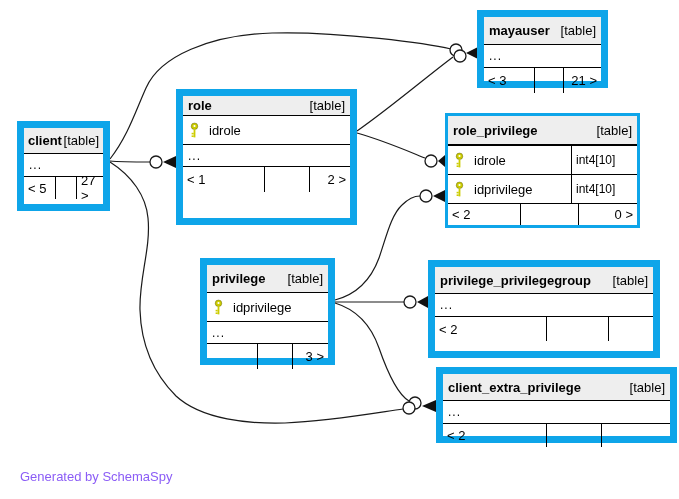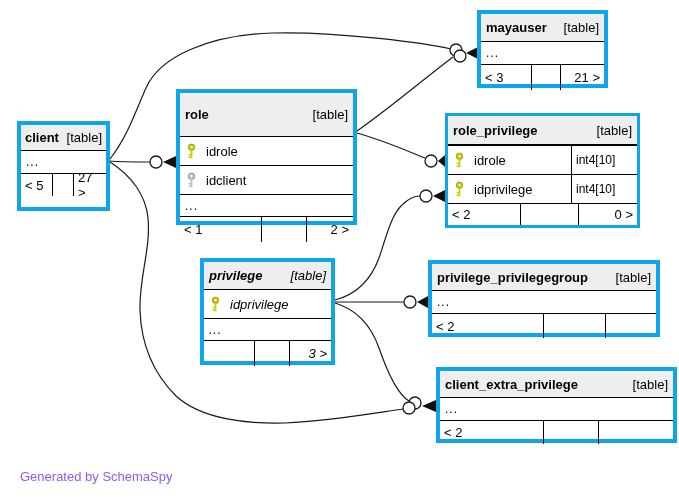--- a/index.html
+++ b/index.html
@@ -2,21 +2,21 @@
 <html><head>
 <meta charset="utf-8">
 <style>
   html,body{margin:0;padding:0;background:#fff;}
   #canvas{
     position:relative;width:679px;height:499px;background:#ffffff;overflow:hidden;
     font-family:"Liberation Sans", sans-serif;color:#000;
   }
   
   .dbtable{
-    position:absolute;background:#fff;border:4px solid #0ea5e9;box-sizing:border-box;
+    position:absolute;background:#fff;border:7px solid #0ea5e9;box-sizing:border-box;
     font-size:13px;
   }
   .dbtable.emph{border-width:3px;}
   .thead{
     display:flex;justify-content:space-between;align-items:center;
     background:#eeeeee;border-bottom:1px solid #000;box-sizing:border-box;
     padding:0 5px;
   }
   .emph .thead{border-bottom-width:2px;}
   .tname{font-weight:bold;}
@@ -98,47 +98,35 @@
     </div>
     <div class="trow dots" style="height:23px;">...</div>
     <div class="tfoot" style="height:25px;">
       <span class="fcell" style="width:51px;">&lt; 3</span>
       <span class="fcell" style="width:29px;"></span>
       <span class="fcell right">21 &gt;</span>
     </div>
   </div>
 
   <div class="dbtable" style="left:176px;top:89px;width:181px;height:136px;">
-    <div class="thead" style="height:44px;text-align:center;">
+    <div class="thead" style="height:20px;text-align:center;">
       <span class="tname">role</span>
       <span class="tkind">[table]</span>
     </div>
     <div class="trow" style="height:29px;">
       <span class="key-icon primary">
         <svg width="11" height="16" viewBox="0 0 11 16">
             <circle cx="5.5" cy="4.3" r="3.3" fill="currentColor" stroke="rgba(60,60,0,0.45)" stroke-width="0.8"></circle>
             <circle cx="5.5" cy="4" r="1.1" fill="#fff"></circle>
             <rect x="4.6" y="7.4" width="1.8" height="8" fill="currentColor"></rect>
             <rect x="2.6" y="10.8" width="2.1" height="1.6" fill="currentColor"></rect>
             <rect x="2.6" y="13.4" width="2.1" height="1.6" fill="currentColor"></rect>
           </svg>
       </span>
       <span class="colname">idrole</span>
-    </div>
-    <div class="trow" style="height:29px;">
-      <span class="key-icon foreign">
-        <svg width="11" height="16" viewBox="0 0 11 16">
-            <circle cx="5.5" cy="4.3" r="3.3" fill="currentColor" stroke="rgba(0,0,0,0.35)" stroke-width="0.8"></circle>
-            <circle cx="5.5" cy="4" r="1.1" fill="#fff"></circle>
-            <rect x="4.6" y="7.4" width="1.8" height="8" fill="currentColor"></rect>
-            <rect x="2.6" y="10.8" width="2.1" height="1.6" fill="currentColor"></rect>
-            <rect x="2.6" y="13.4" width="2.1" height="1.6" fill="currentColor"></rect>
-          </svg>
-      </span>
-      <span class="colname">idclient</span>
     </div>
     <div class="trow dots" style="height:22px;">...</div>
     <div class="tfoot" style="height:25px;">
       <span class="fcell" style="width:82px;">&lt; 1</span>
       <span class="fcell" style="width:45px;"></span>
       <span class="fcell right">2 &gt;</span>
     </div>
   </div>
 
   <div class="dbtable" style="left:17px;top:121px;width:93px;height:90px;">
@@ -185,21 +173,21 @@
       <span class="colname">idprivilege</span>
       <span class="ctype">int4[10]</span>
     </div>
     <div class="tfoot" style="height:21px;">
       <span class="fcell" style="width:73px;">&lt; 2</span>
       <span class="fcell" style="width:58px;"></span>
       <span class="fcell right">0 &gt;</span>
     </div>
   </div>
 
-  <div class="dbtable" style="left:200px;top:258px;width:135px;height:107px;font-style:italic;">
+  <div class="dbtable" style="left:200px;top:258px;width:135px;height:107px;">
     <div class="thead" style="height:28px;">
       <span class="tname">privilege</span>
       <span class="tkind">[table]</span>
     </div>
     <div class="trow" style="height:29px;">
       <span class="key-icon primary">
         <svg width="11" height="16" viewBox="0 0 11 16">
             <circle cx="5.5" cy="4.3" r="3.3" fill="currentColor" stroke="rgba(60,60,0,0.45)" stroke-width="0.8"></circle>
             <circle cx="5.5" cy="4" r="1.1" fill="#fff"></circle>
             <rect x="4.6" y="7.4" width="1.8" height="8" fill="currentColor"></rect>
@@ -210,21 +198,21 @@
       <span class="colname">idprivilege</span>
     </div>
     <div class="trow dots" style="height:22px;">...</div>
     <div class="tfoot" style="height:25px;">
       <span class="fcell" style="width:51px;"></span>
       <span class="fcell" style="width:35px;"></span>
       <span class="fcell right">3 &gt;</span>
     </div>
   </div>
 
-  <div class="dbtable" style="left:428px;top:260px;width:232px;height:77px;">
+  <div class="dbtable" style="left:428px;top:260px;width:232px;height:98px;">
     <div class="thead" style="height:27px;">
       <span class="tname">privilege_privilegegroup</span>
       <span class="tkind">[table]</span>
     </div>
     <div class="trow dots" style="height:23px;">...</div>
     <div class="tfoot" style="height:24px;">
       <span class="fcell" style="width:112px;">&lt; 2</span>
       <span class="fcell" style="width:62px;"></span>
       <span class="fcell right"></span>
     </div>

